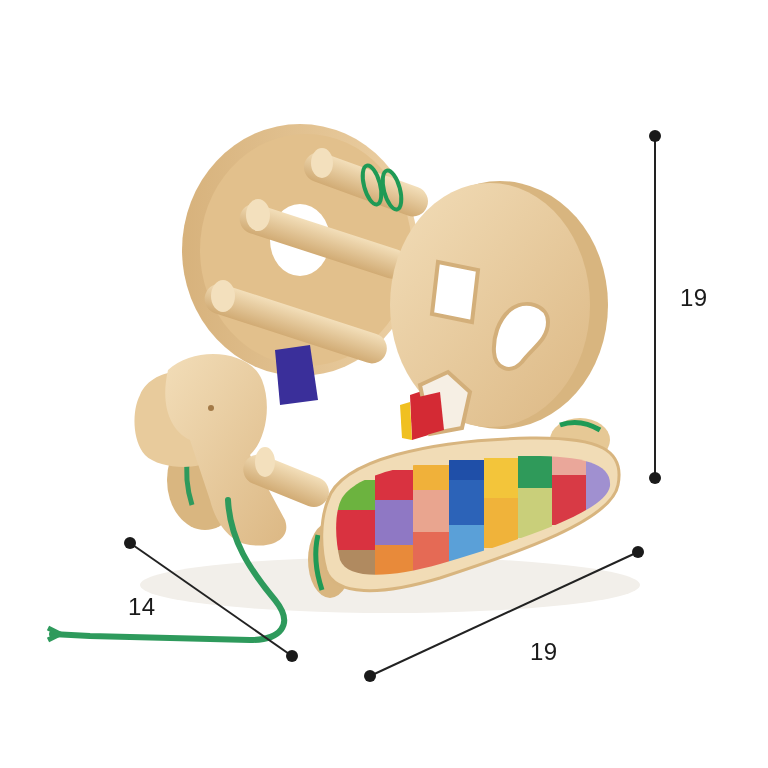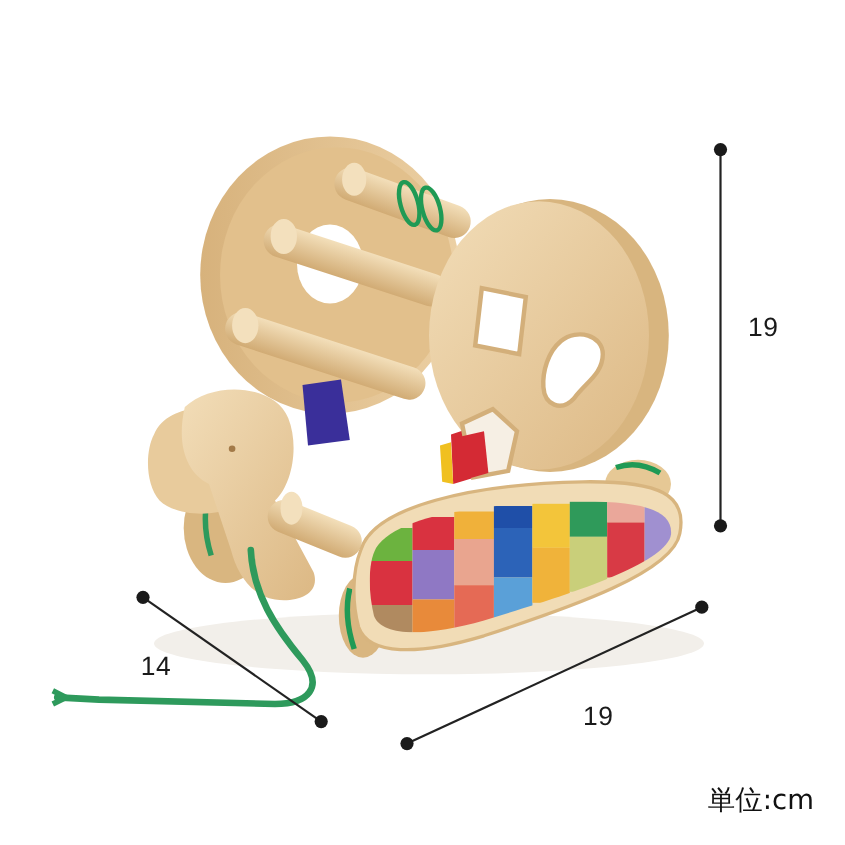--- a/index.html
+++ b/index.html
@@ -127,14 +127,13 @@
     <g>
       <line x1="370" y1="676" x2="638" y2="552" stroke="#222" stroke-width="2"></line>
       <circle cx="370" cy="676" r="6" fill="#1a1a1a"></circle>
       <circle cx="638" cy="552" r="6" fill="#1a1a1a"></circle>
     </g>
   </svg>
 
   <div class="label" style="left:680px; top:284px;">19</div>
   <div class="label" style="left:128px; top:593px;">14</div>
   <div class="label" style="left:530px; top:638px;">19</div>
-  <div class="unit">単位:cm</div>
 </div>
 
 </body></html>

